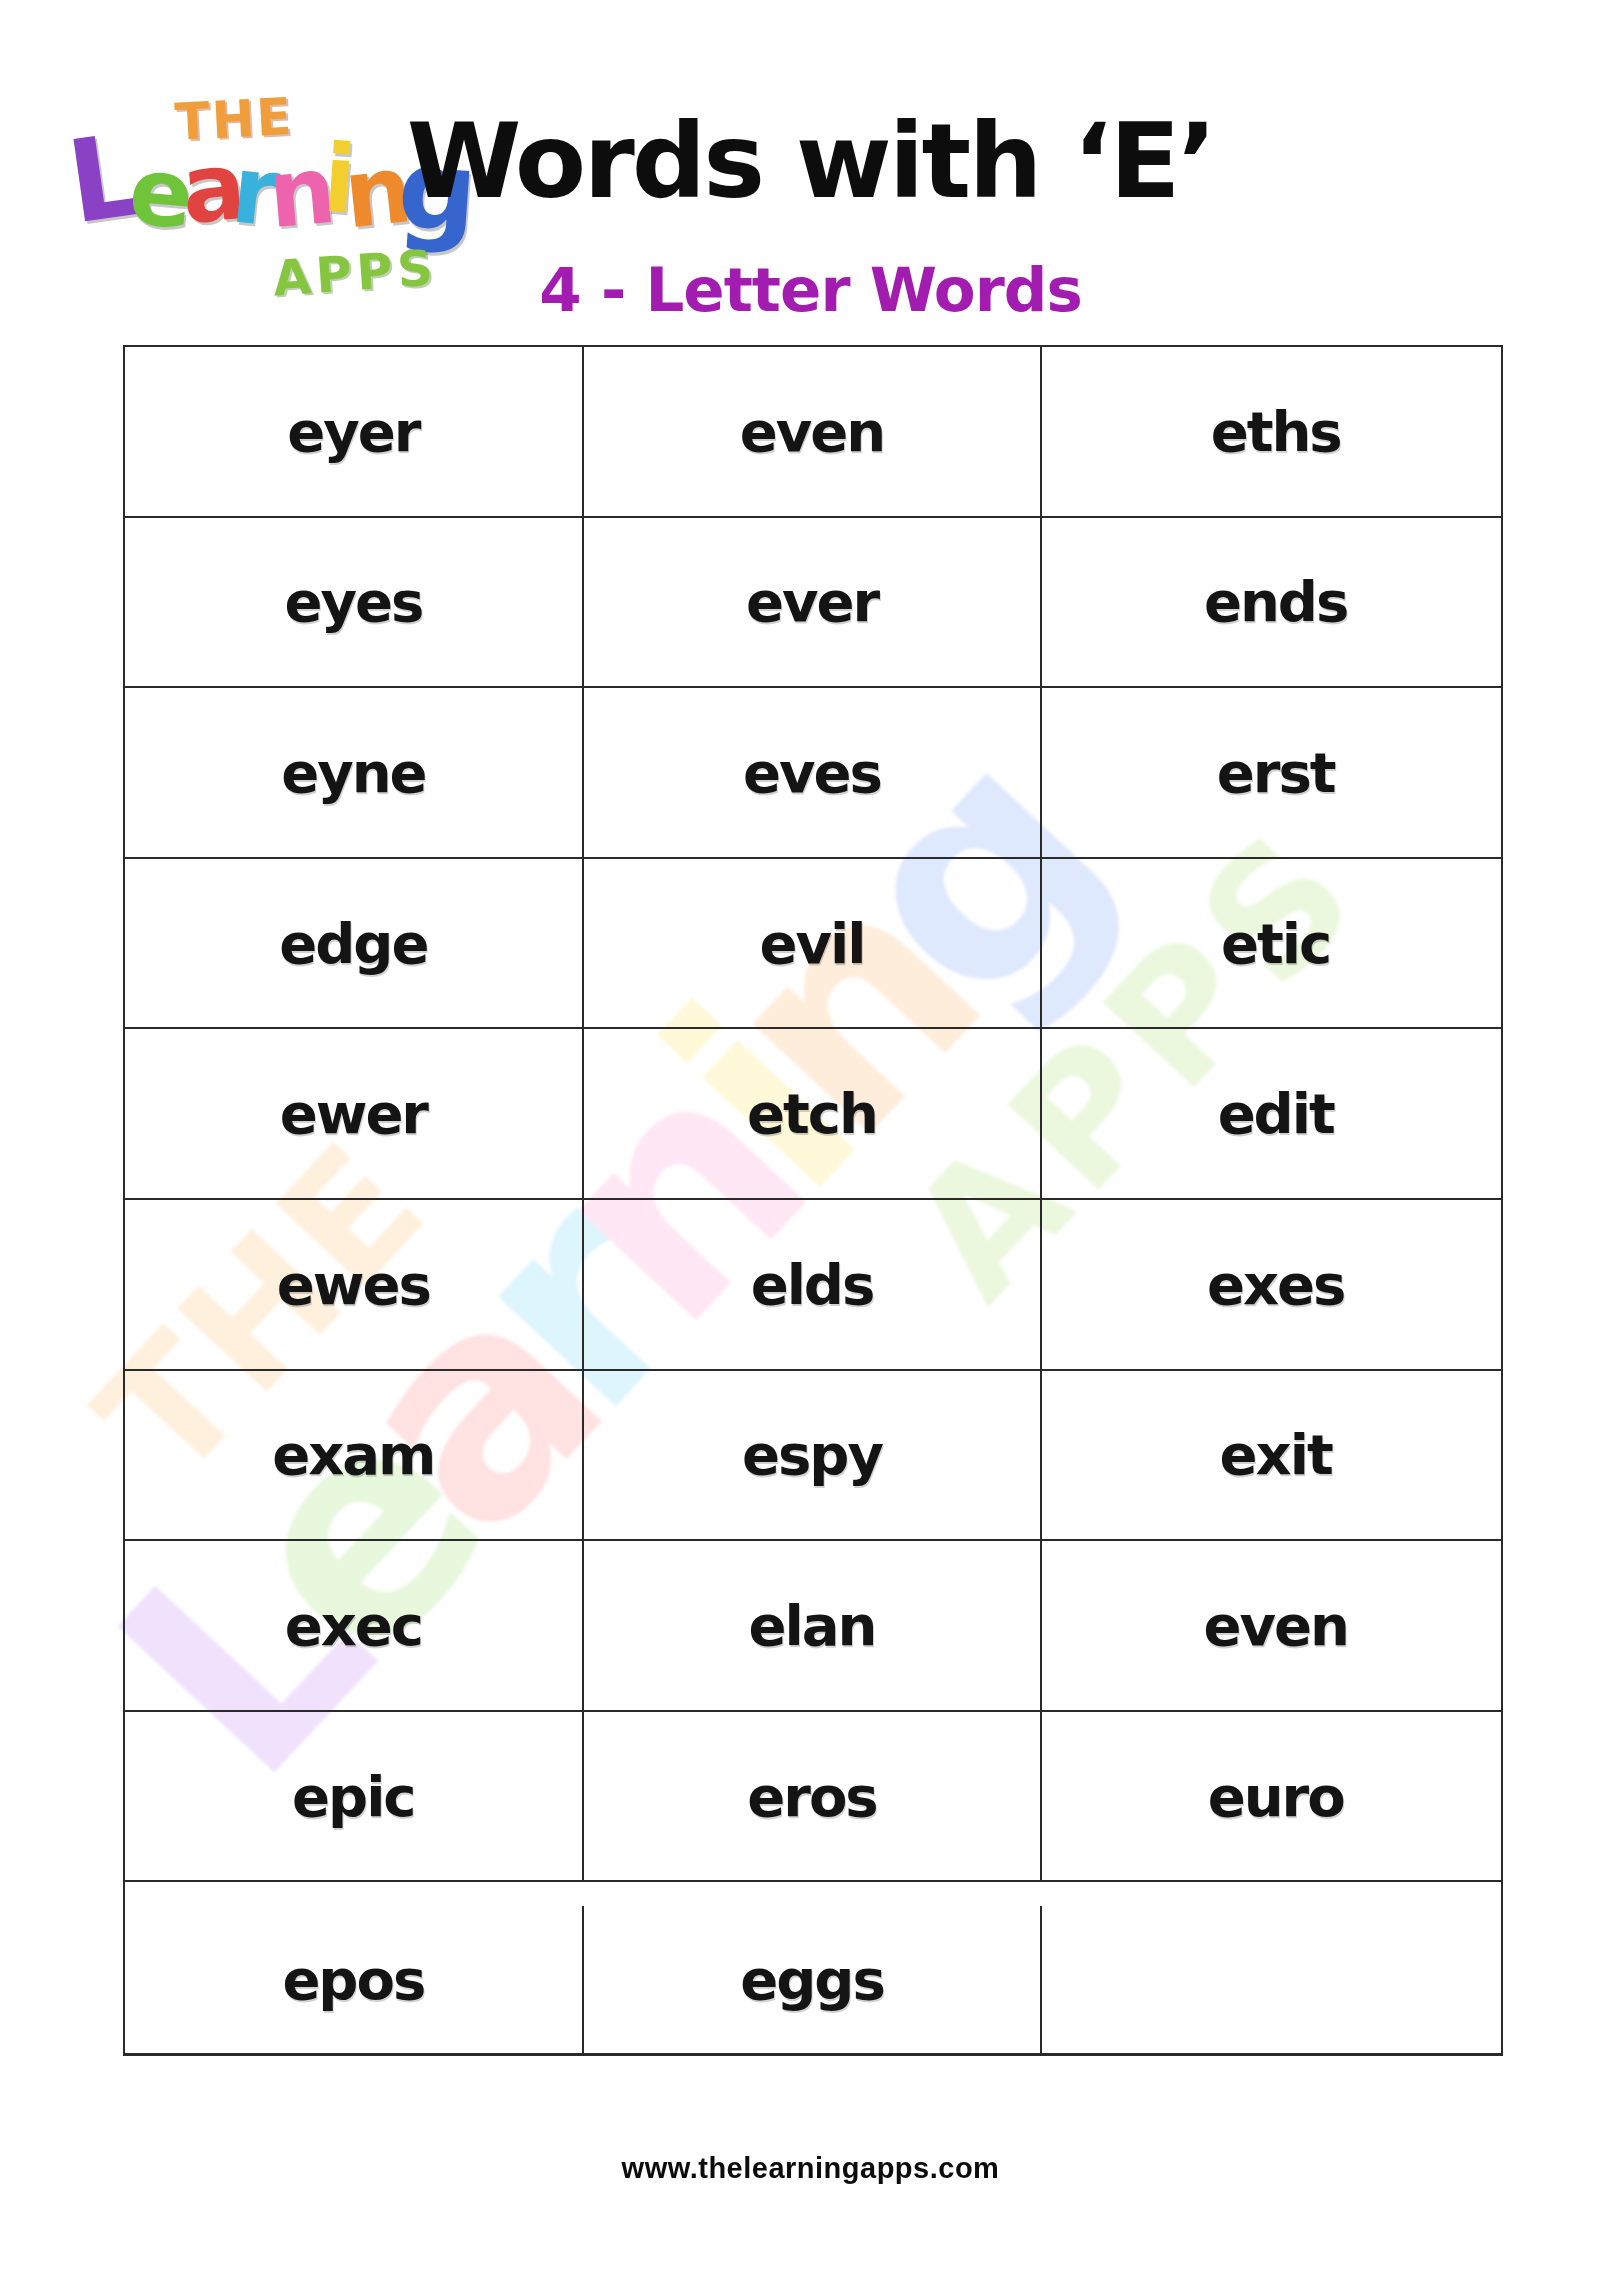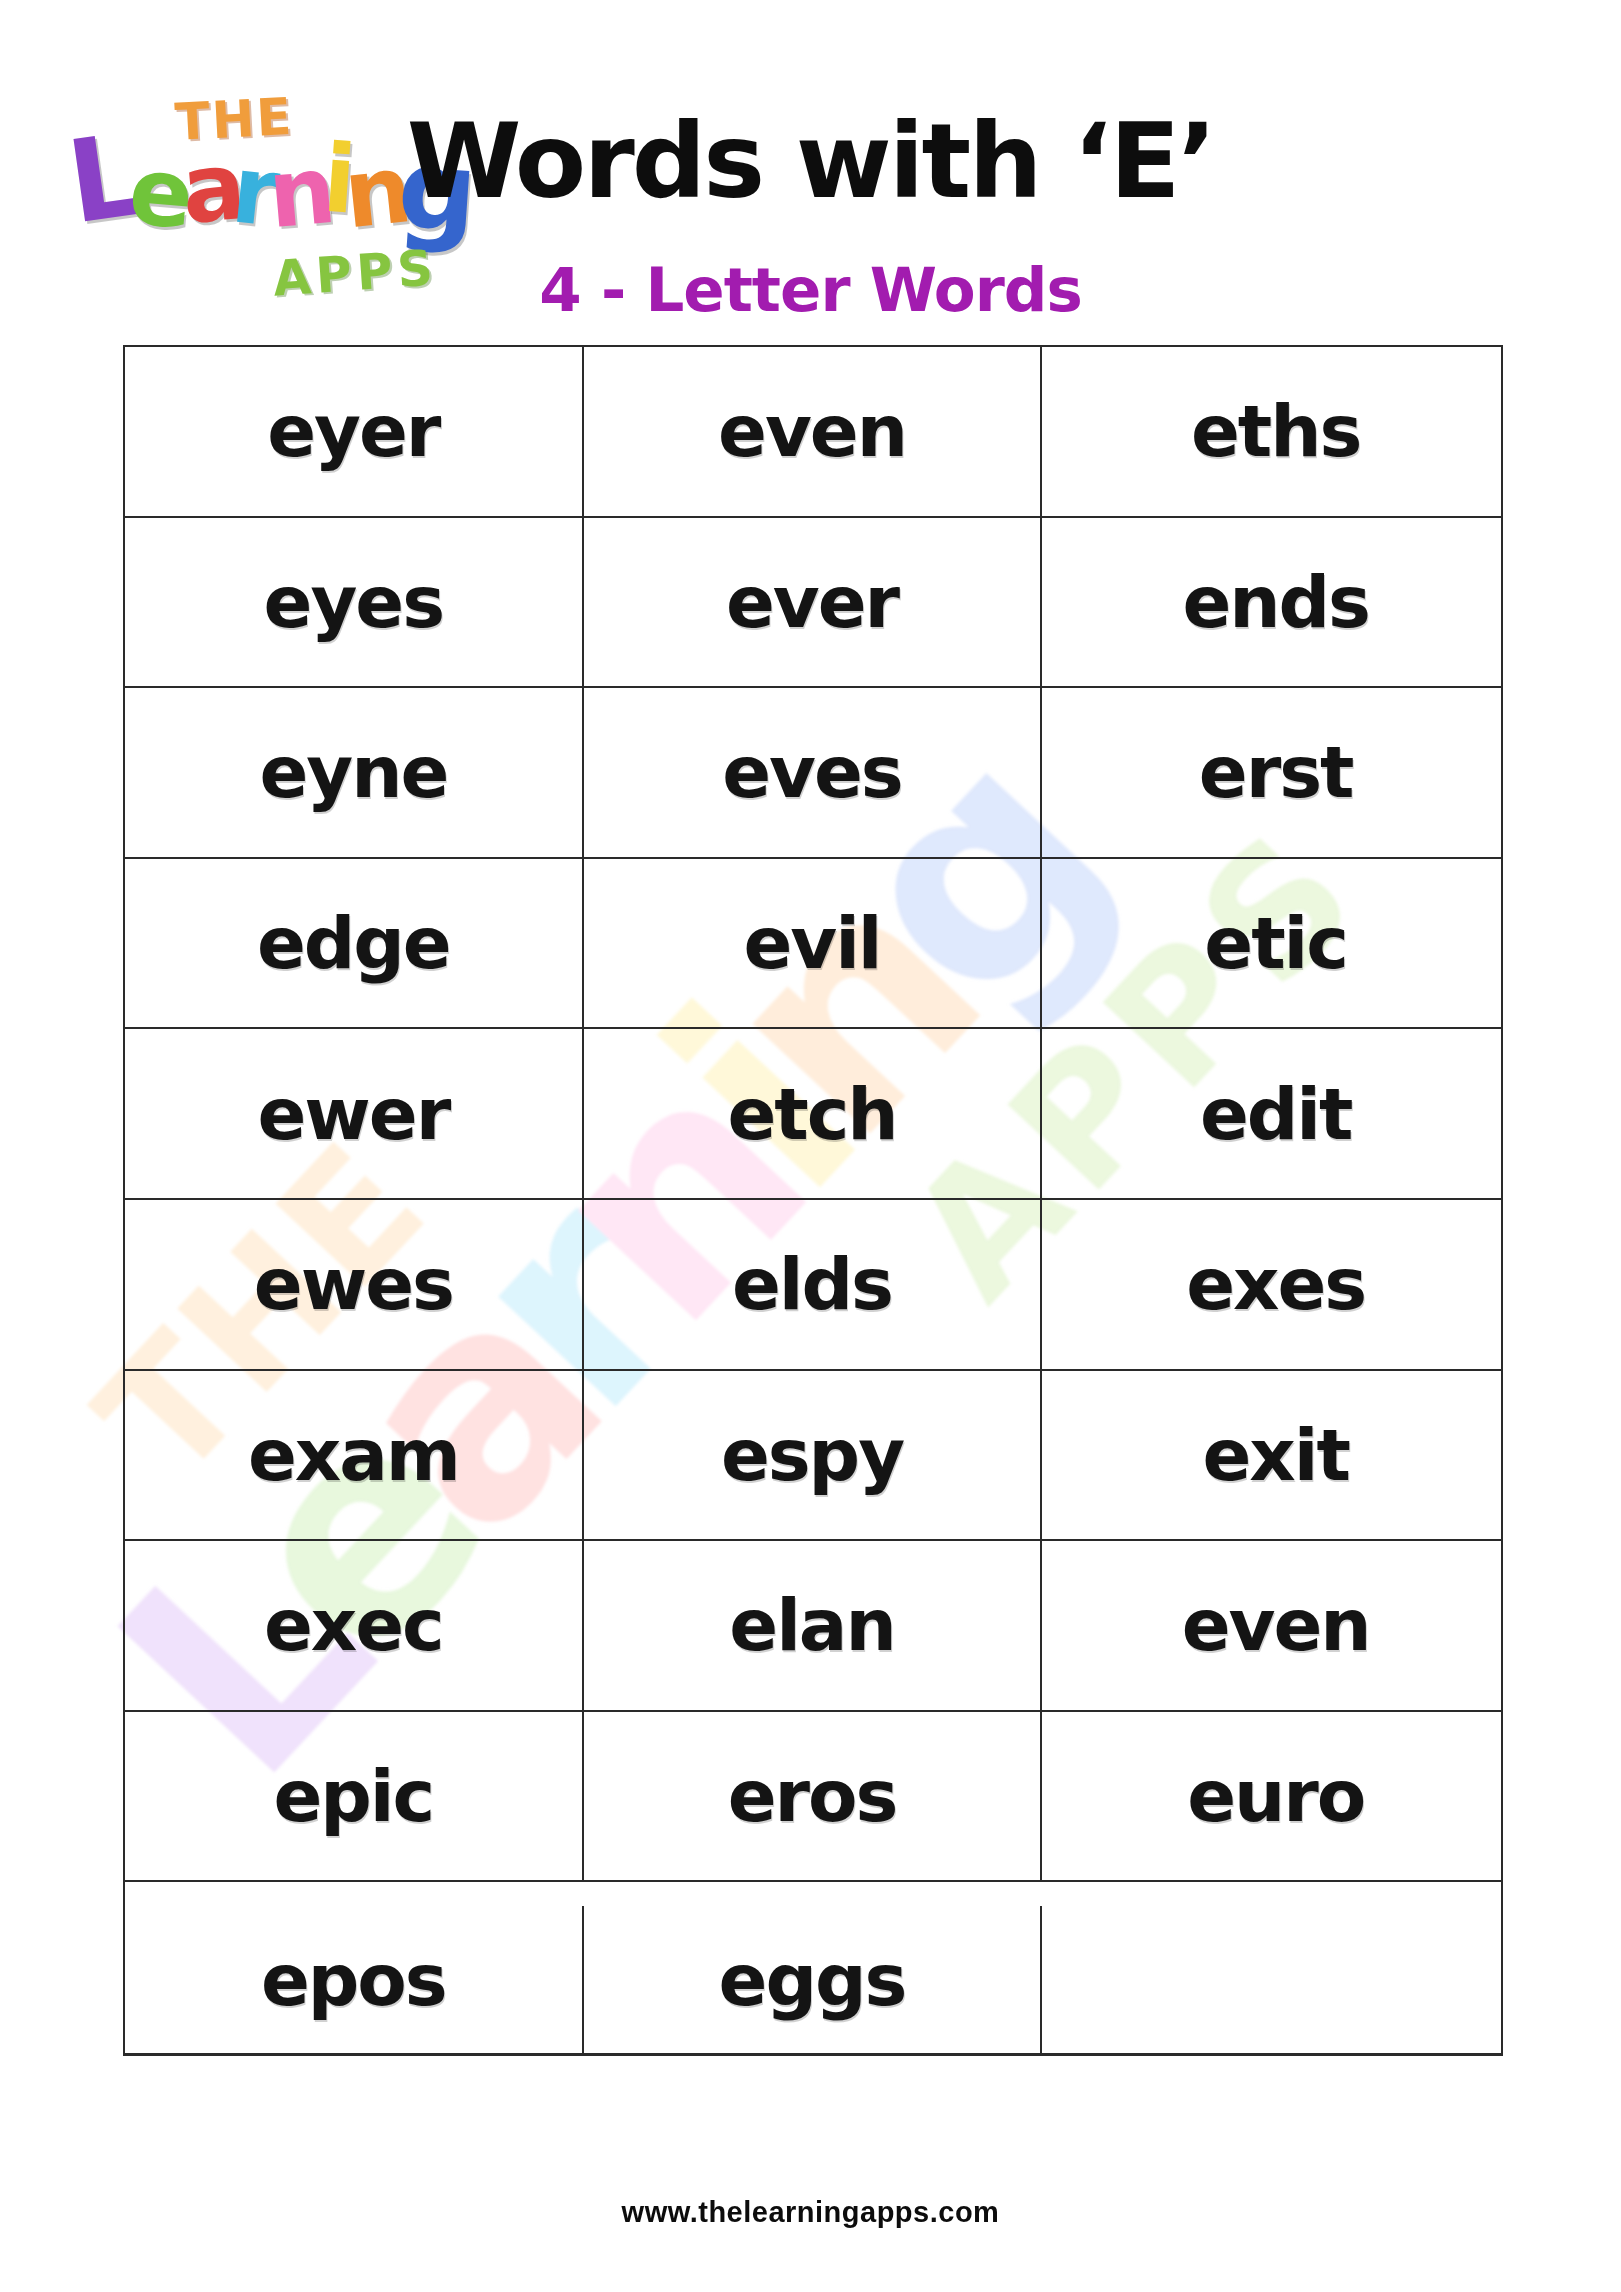--- a/index.html
+++ b/index.html
@@ -92,36 +92,35 @@
     border:2px solid #2a2a2a;
     border-bottom-width:3.9px;
     z-index:3;
     background:transparent;
   }
   .cell{
     border-right:2px solid #2a2a2a;
     border-bottom:2px solid #2a2a2a;
     display:flex;align-items:center;justify-content:center;
     font-family:"DejaVu Sans", sans-serif;
-    font-weight:bold;font-size:72px;
+    font-weight:bold;font-size:56px;
     color:#141414;letter-spacing:-2px;
     text-shadow:1px 2px 0 rgba(0,0,0,0.18);
     text-align:right;
   }
   .cell:nth-child(3n){border-right:none;padding-left:8px;}
   .cell:nth-child(n+28){border-bottom:none;margin-top:24px;}
   
   .footer{
     position:absolute;left:0;right:0;top:2152px;
     text-align:center;
     font-family:"Liberation Sans", sans-serif;
     font-weight:bold;font-size:29px;
     color:#0c0c0c;letter-spacing:0.5px;
     z-index:6;
-    margin-top:44px;
   }
 </style>
 </head>
 <body>
 
 <div class="page">
 
   <div class="logo">
     <div class="logo-the" style="color: rgb(240, 157, 60);">THE</div>
     <div class="logo-learning">

